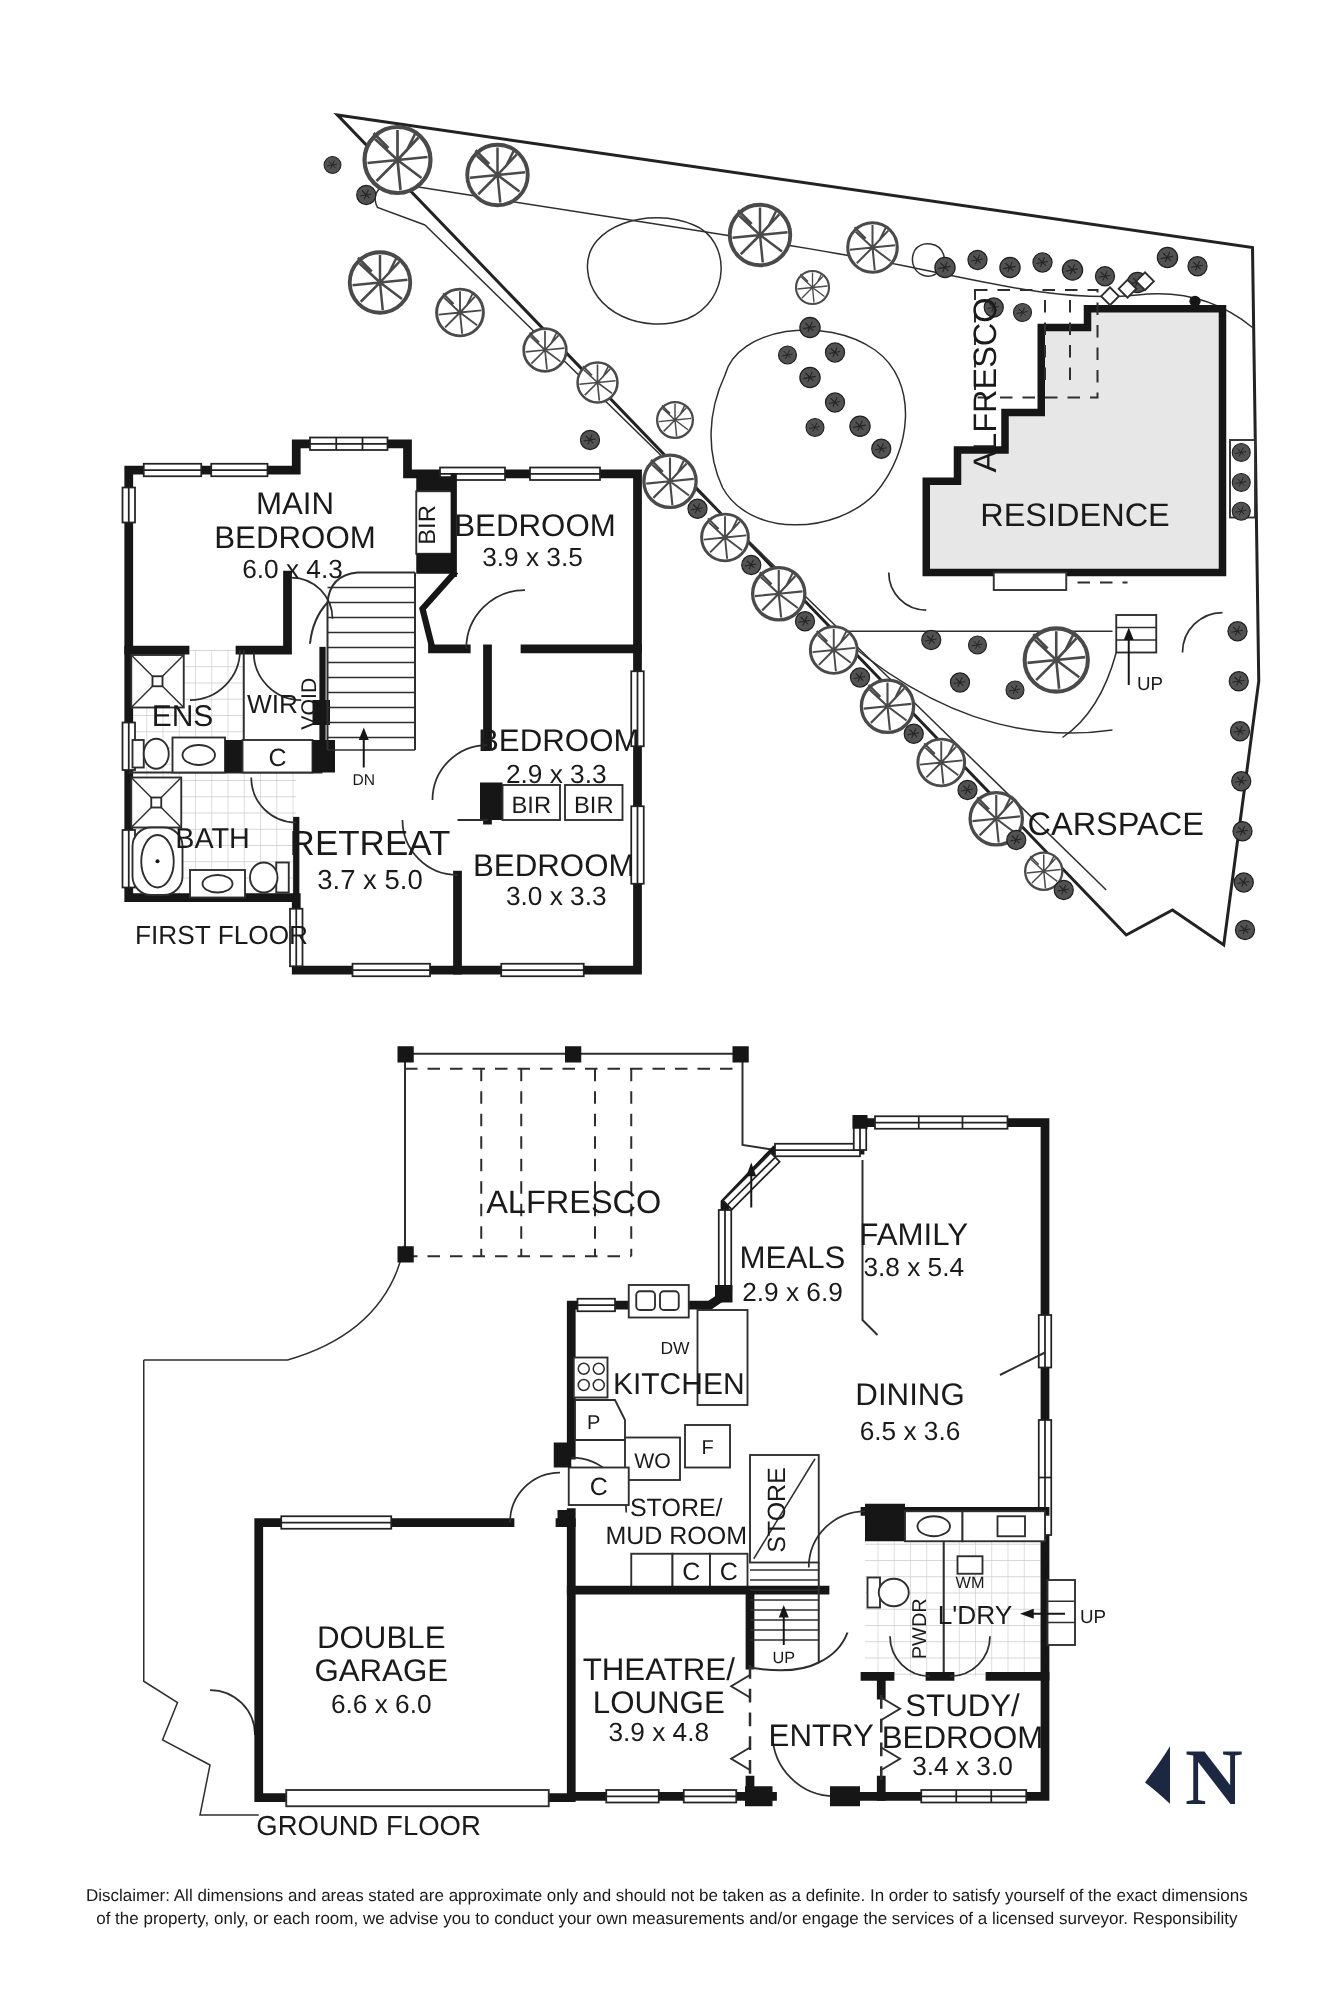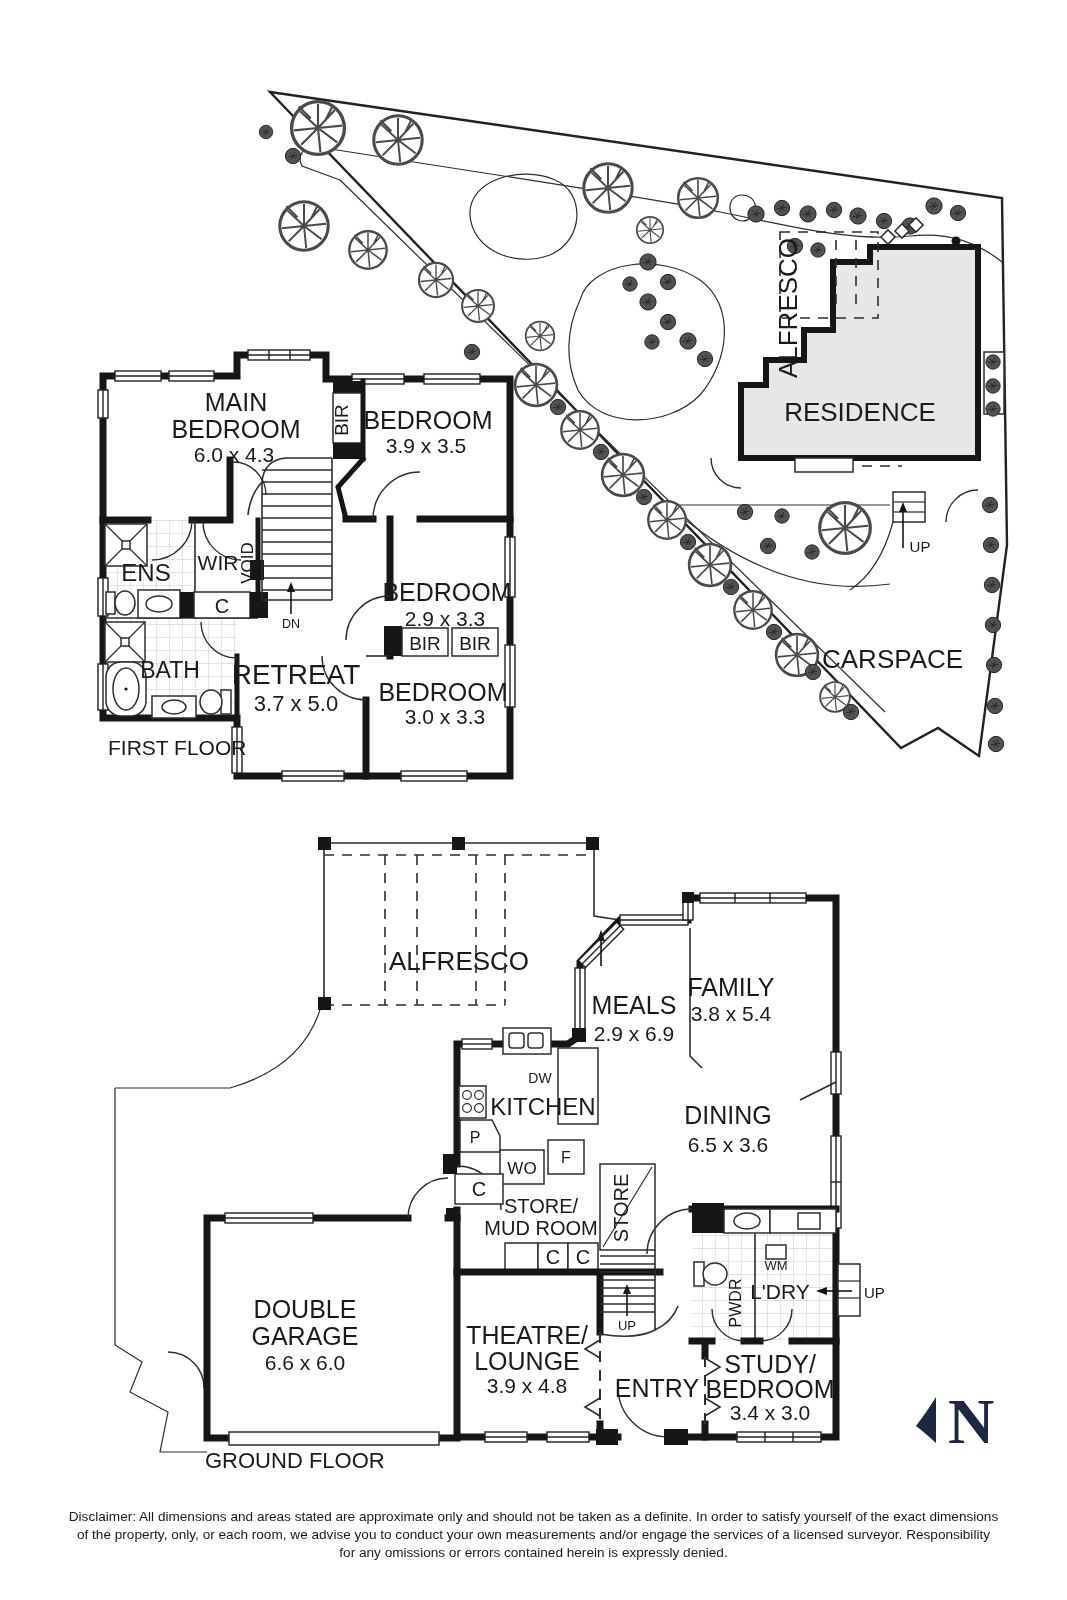--- a/index.html
+++ b/index.html
@@ -548,15 +548,14 @@
 
   <g>
     <path fill="#1c2742" d="M936,1397 L936,1443 Q924,1432 916,1426 Q928,1410 936,1397 Z"></path>
     <text class="north" x="948" y="1443">N</text>
   </g>
 </svg>
 
 <div class="disclaimer">
   <div>Disclaimer: All dimensions and areas stated are approximate only and should not be taken as a definite. In order to satisfy yourself of the exact dimensions</div>
   <div>of the property, only, or each room, we advise you to conduct your own measurements and/or engage the services of a licensed surveyor. Responsibility</div>
-  <div>for any omissions or errors contained herein is expressly denied.</div>
 </div>
 </div>
 
 </body></html>

